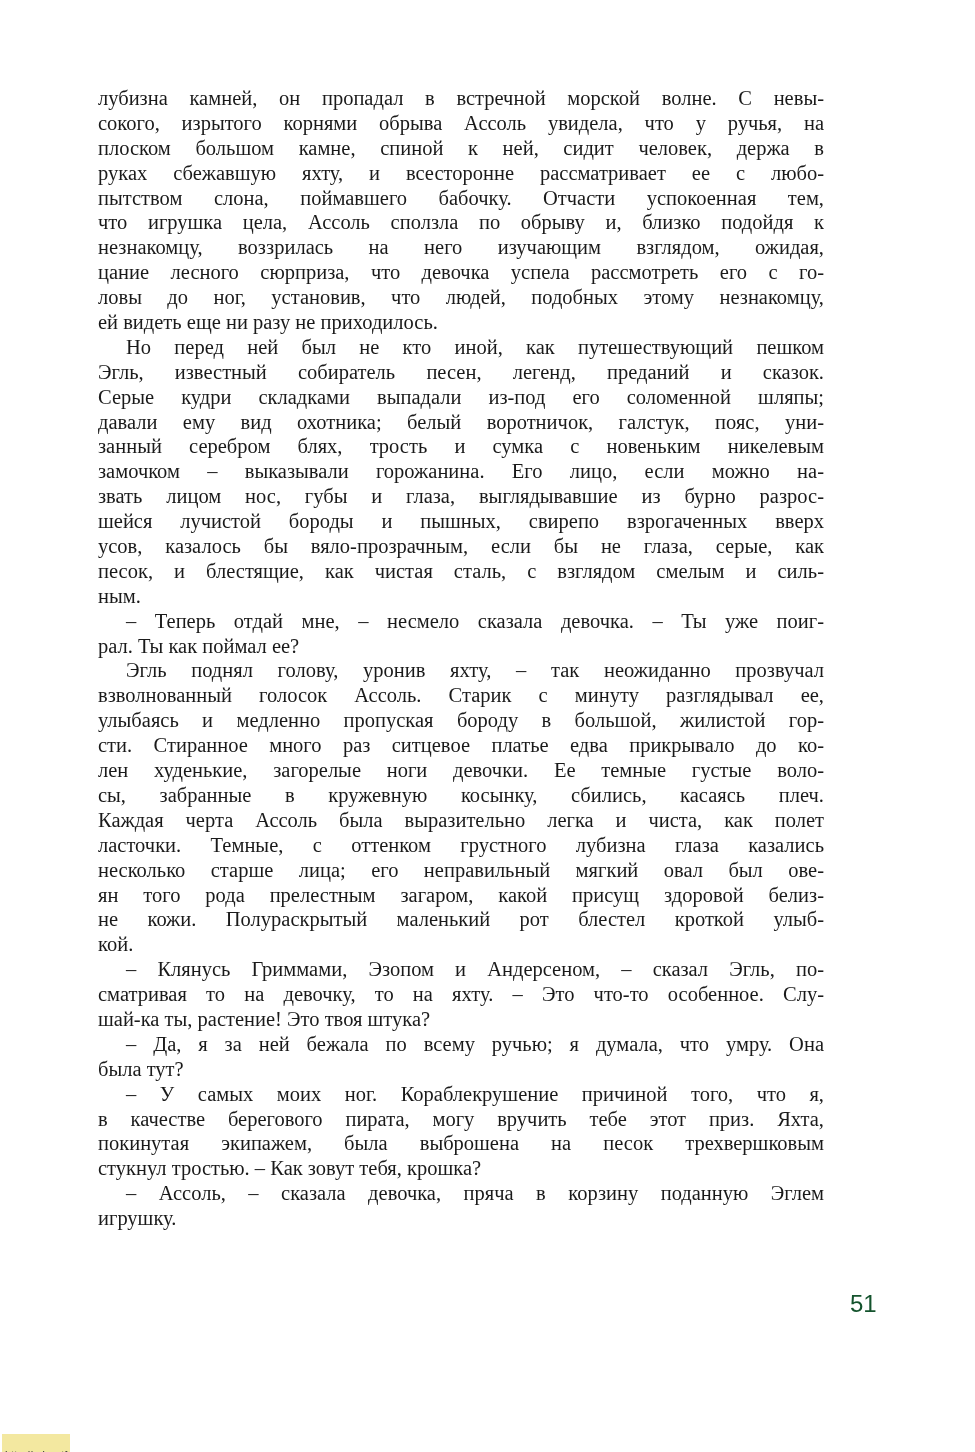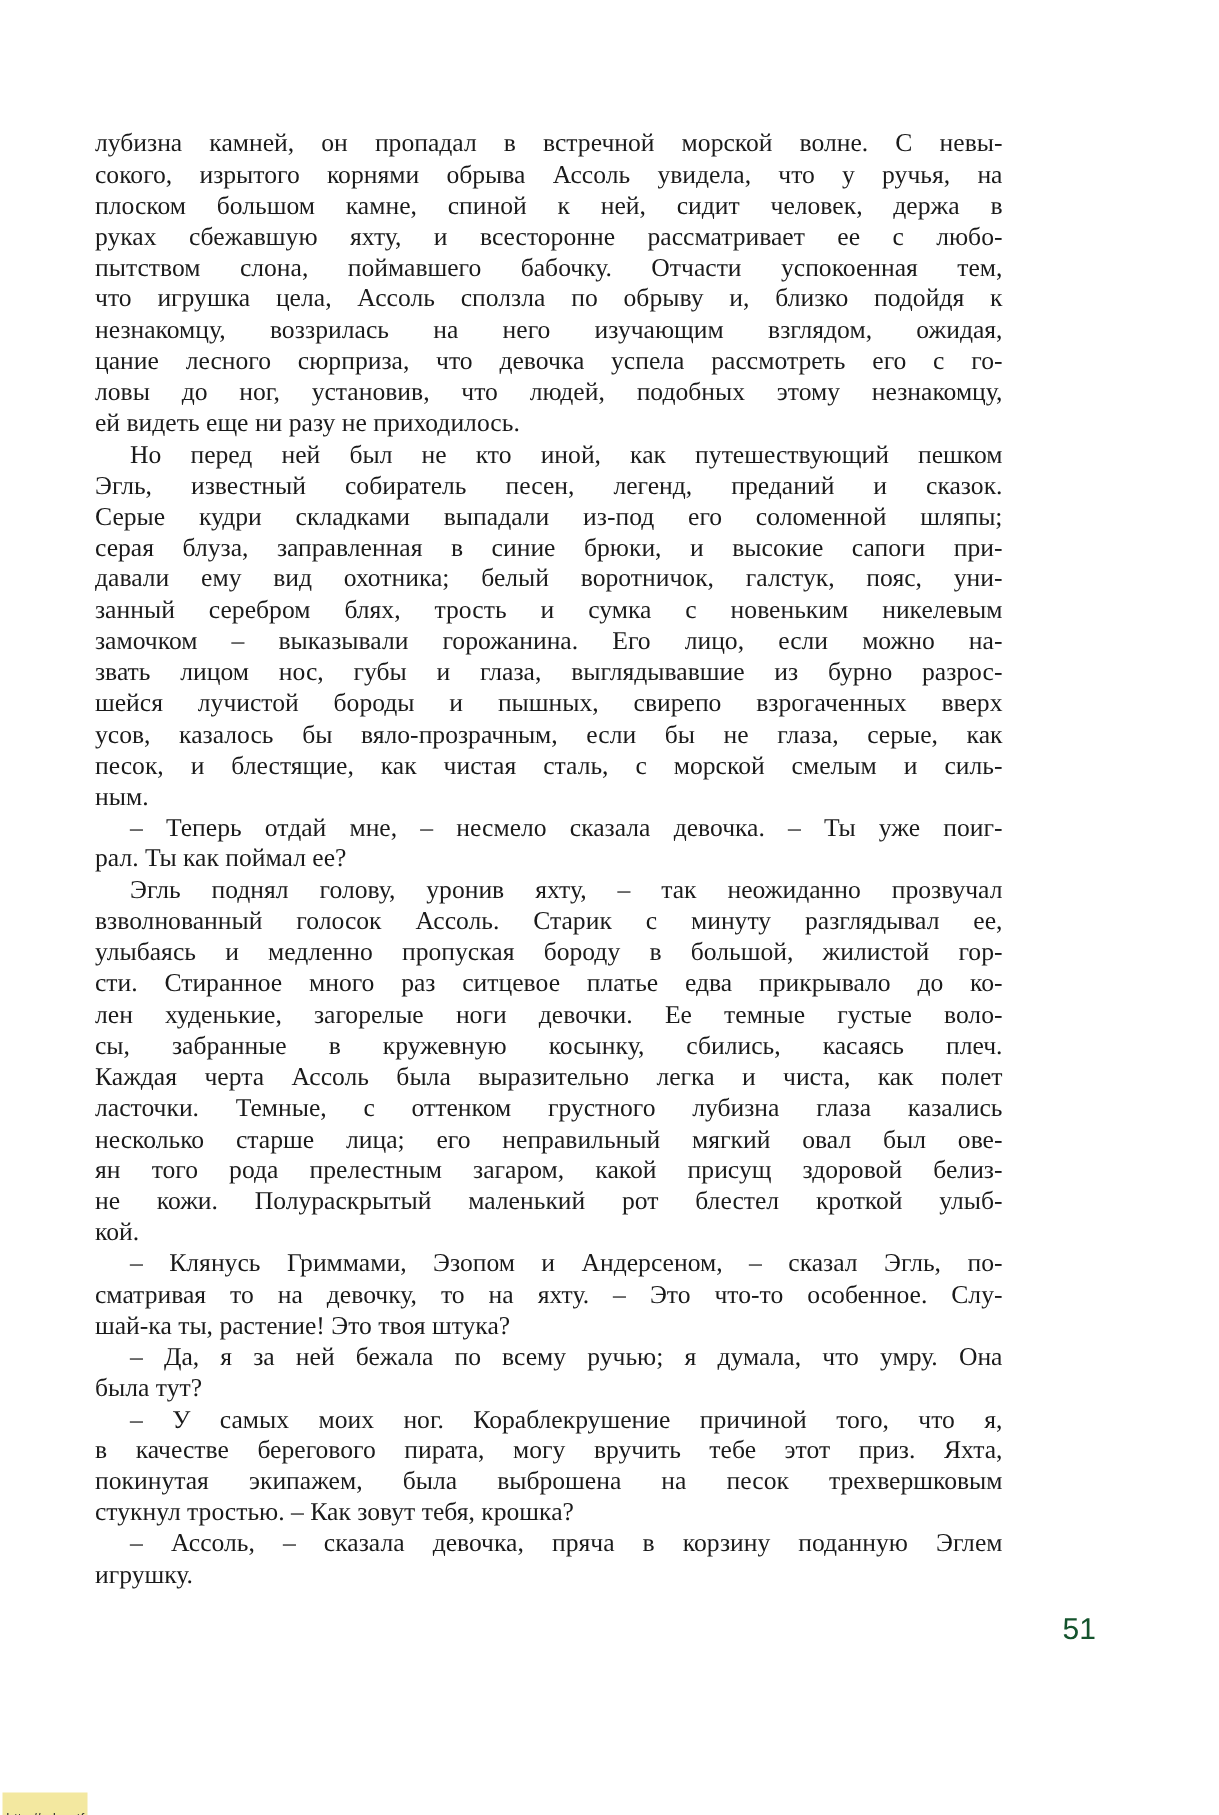--- a/index.html
+++ b/index.html
@@ -1,23 +1,23 @@
 <!DOCTYPE html>
 <html><head>
 <meta charset="utf-8">
 <style>
   html, body { margin: 0; padding: 0; background: #ffffff; }
   body { width: 975px; height: 1452px; position: relative; overflow: hidden; }
   .page {
     position: absolute; left: 0; top: 0; width: 975px; height: 1452px; background: #ffffff;
   }
   .text-block {
-    position: absolute; left: 76px; top: 86px; width: 726px;
+    position: absolute; left: 98px; top: 86px; width: 726px;
     font-family: "Liberation Serif", "DejaVu Serif", serif;
-    font-size: 20.5px; line-height: 24.9px; color: #1a1a1a; margin-top: 17px;
+    font-size: 20.5px; line-height: 24.9px; color: #1a1a1a;
   }
   .line {
     display: block; white-space: nowrap; text-align: justify; text-align-last: justify;
     height: 24.9px; overflow: visible;
   }
   .line.last { text-align-last: left; }
   .line.indent { padding-left: 28px; }
   .page-number {
     position: absolute; left: 850px; top: 1290px;
     font-family: "Liberation Sans", "DejaVu Sans", sans-serif;
@@ -40,28 +40,27 @@
       <span class="line">руках сбежавшую яхту, и всесторонне рассматривает ее с любо-</span>
       <span class="line">пытством слона, поймавшего бабочку. Отчасти успокоенная тем,</span>
       <span class="line">что игрушка цела, Ассоль сползла по обрыву и, близко подойдя к</span>
       <span class="line">незнакомцу, воззрилась на него изучающим взглядом, ожидая,</span>
       <span class="line">цание лесного сюрприза, что девочка успела рассмотреть его с го-</span>
       <span class="line">ловы до ног, установив, что людей, подобных этому незнакомцу,</span>
       <span class="line last">ей видеть еще ни разу не приходилось.</span>
       <span class="line indent">Но перед ней был не кто иной, как путешествующий пешком</span>
       <span class="line">Эгль, известный собиратель песен, легенд, преданий и сказок.</span>
       <span class="line">Серые кудри складками выпадали из-под его соломенной шляпы;</span>
-      <span class="line">серая блуза, заправленная в синие брюки, и высокие сапоги при-</span>
       <span class="line">давали ему вид охотника; белый воротничок, галстук, пояс, уни-</span>
       <span class="line">занный серебром блях, трость и сумка с новеньким никелевым</span>
       <span class="line">замочком – выказывали горожанина. Его лицо, если можно на-</span>
       <span class="line">звать лицом нос, губы и глаза, выглядывавшие из бурно разрос-</span>
       <span class="line">шейся лучистой бороды и пышных, свирепо взрогаченных вверх</span>
       <span class="line">усов, казалось бы вяло-прозрачным,  если бы не глаза, серые, как</span>
-      <span class="line">песок, и блестящие, как чистая сталь, с морской смелым и силь-</span>
+      <span class="line">песок, и блестящие, как чистая сталь, с взглядом смелым и силь-</span>
       <span class="line last">ным.</span>
       <span class="line indent">– Теперь отдай мне, – несмело сказала девочка. – Ты уже поиг-</span>
       <span class="line last">рал. Ты как поймал ее?</span>
       <span class="line indent">Эгль поднял голову, уронив яхту, – так неожиданно прозвучал</span>
       <span class="line">взволнованный голосок Ассоль. Старик с минуту разглядывал ее,</span>
       <span class="line">улыбаясь и медленно пропуская бороду в большой, жилистой гор-</span>
       <span class="line">сти. Стиранное много раз ситцевое платье едва прикрывало до ко-</span>
       <span class="line">лен худенькие, загорелые ноги девочки. Ее темные густые воло-</span>
       <span class="line">сы, забранные в кружевную косынку, сбились, касаясь плеч.</span>
       <span class="line">Каждая черта Ассоль была выразительно легка и чиста, как полет</span>

